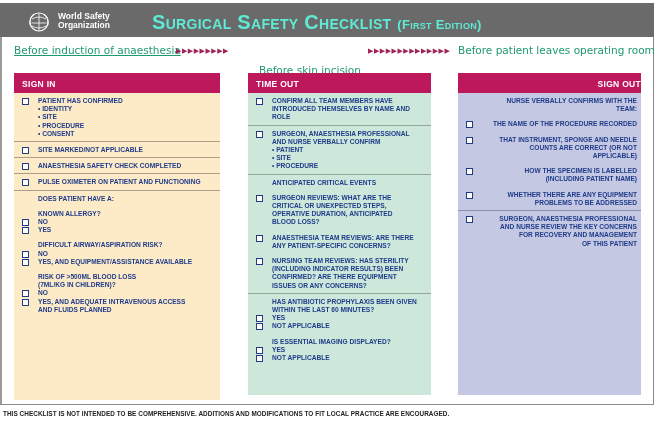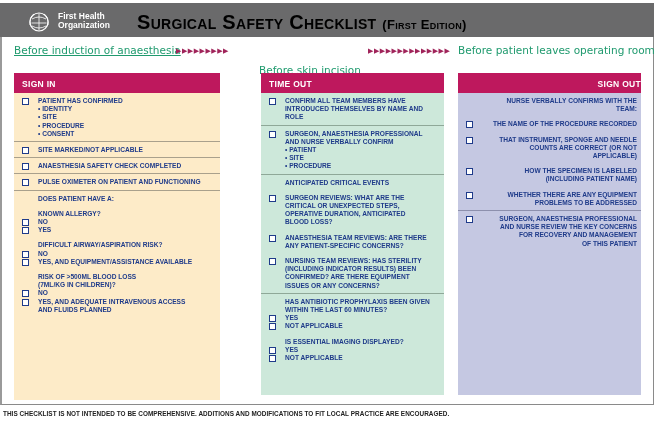--- a/index.html
+++ b/index.html
@@ -4,33 +4,33 @@
 <style>
   * { box-sizing: border-box; margin: 0; padding: 0; }
   html, body { width: 660px; height: 424px; background: #ffffff; overflow: hidden; }
   body { position: relative; font-family: "Liberation Sans", sans-serif; }
 
   .frame { position: absolute; left: 0; top: 3px; width: 654px; height: 402px; border: 1px solid #8a8a8a; border-left: 2px solid #9a9a9a; background: #fff; }
 
   .header { position: absolute; left: 0; top: 3px; width: 654px; height: 34px; background: #6a6a6b; }
   .who-logo { position: absolute; left: 28px; top: 8px; width: 22px; height: 22px; }
   .who-text { position: absolute; left: 58px; top: 9px; color: #fff; font-size: 8.5px; font-weight: bold; line-height: 9px; }
-  .title { position: absolute; left: 137px; top: 8px; color: #000000; font-size: 20px; font-weight: bold; letter-spacing: 0.3px; font-variant: small-caps; white-space: nowrap; }
+  .title { position: absolute; left: 152px; top: 8px; color: #5eead4; font-size: 20px; font-weight: bold; letter-spacing: 0.3px; font-variant: small-caps; white-space: nowrap; }
   .title .sub { font-size: 13px; }
 
   .phase { position: absolute; top: 44px; font-size: 11.5px; color: #1f9a6e; white-space: nowrap; font-family: "DejaVu Sans", sans-serif; font-size: 10.5px; }
   .arrows { position: absolute; top: 47px; color: #a0245a; font-size: 7px; letter-spacing: 0.5px; white-space: nowrap; }
 
   .col { position: absolute; top: 73px; }
   .col-head { height: 20px; background: #be185d; color: #fff; font-weight: bold; font-size: 8.5px; padding: 6px 0 0 8px; letter-spacing: 0.3px; }
   .col-body { font-size: 6.6px; font-weight: bold; color: #1f3b8a; line-height: 8.2px; }
 
   #col1 { left: 14px; width: 206px; }
   #col1 .col-body { background: #fdebc8; height: 307px; }
-  #col2 { left: 261px; width: 183px; }
+  #col2 { left: 248px; width: 183px; }
   #col2 .col-body { background: #cde8da; height: 302px; }
   #col3 { left: 458px; width: 183px; text-align: right; }
   #col3 .col-body { background: #c5c8e2; height: 302px; }
 
   .sec { border-bottom: 1px solid #a9a08c; padding: 4px 4px 3px 0; }
   #col2 .sec { border-bottom-color: #8fa898; }
   #col3 .sec { border-bottom-color: #8d90ad; }
   .sec.noline { border-bottom: none; }
 
   .row { display: flex; align-items: flex-start; }
@@ -49,21 +49,21 @@
 <div class="frame"></div>
 
 <div class="header">
   <svg class="who-logo" viewBox="0 0 22 22">
     <circle cx="11" cy="11" r="9" fill="none" stroke="#fff" stroke-width="1.2"></circle>
     <path d="M4 8 Q11 4 18 8 M3.5 12 H18.5 M4 15 Q11 19 18 15" fill="none" stroke="#fff" stroke-width="0.8"></path>
     <path d="M11 2.5 V19.5" stroke="#fff" stroke-width="0.8"></path>
     <path d="M2 14 Q1 6 6 3 M20 14 Q21 6 16 3" fill="none" stroke="#fff" stroke-width="1"></path>
   </svg>
   <div class="who-text">
-    <div>First Health</div>
+    <div>World Safety</div>
     <div>Organization</div>
   </div>
   <div class="title">
     <span>Surgical Safety Checklist</span>
     <span class="sub">(First Edition)</span>
   </div>
 </div>
 
 <div class="phase" style="left:14px;text-decoration:underline;">Before induction of anaesthesia</div>
 <div class="arrows" style="left:176px;">▶▶▶▶▶▶▶▶▶</div>

